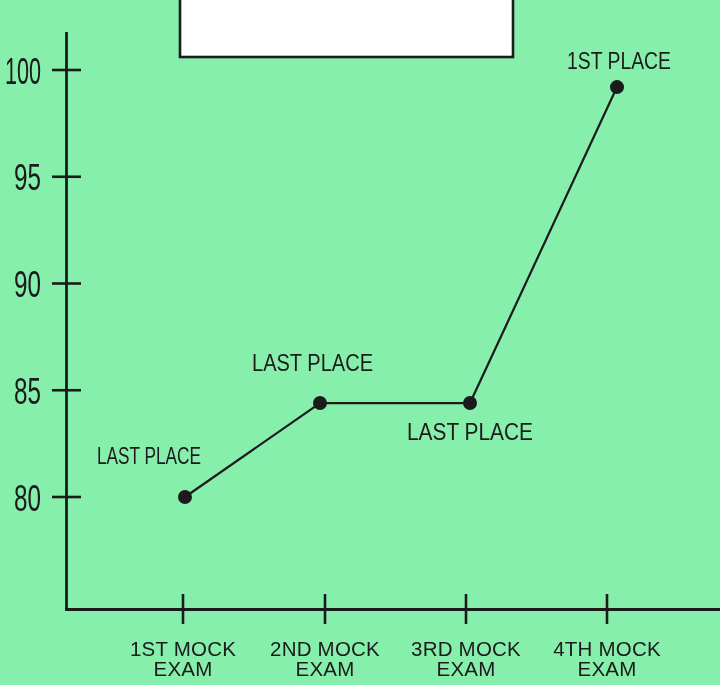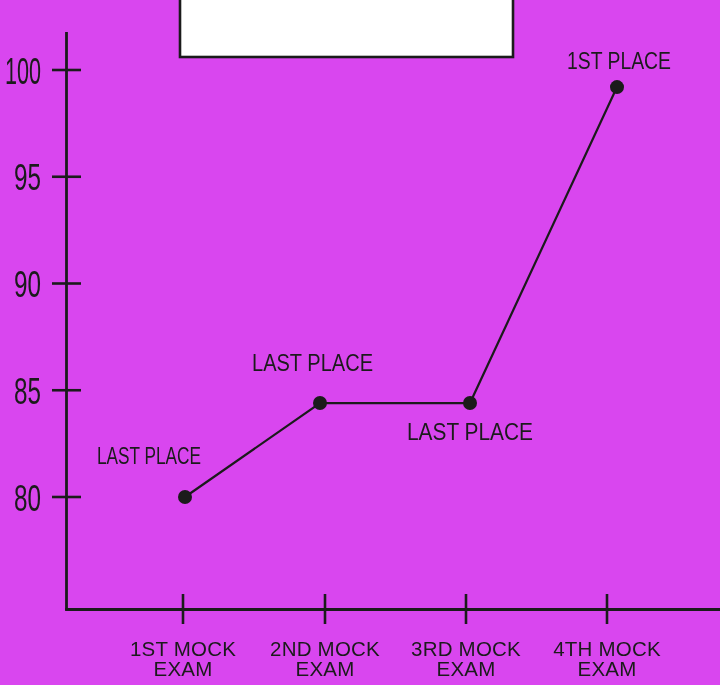--- a/index.html
+++ b/index.html
@@ -8,21 +8,21 @@
     width: 720px;
     height: 685px;
     background: #ffffff;
     overflow: hidden;
     font-family: "Liberation Sans", "DejaVu Sans", sans-serif;
   }
   .stage {
     position: relative;
     width: 720px;
     height: 685px;
-    background: #d946ef;
+    background: #86efac;
   }
   svg text {
     fill: #1b1b1b;
     font-family: "Liberation Sans", "DejaVu Sans", sans-serif;
   }
   .ytick-label  { font-size: 36px; font-weight: 400; }
   .xtick-label  { font-size: 20.5px; font-weight: 400; letter-spacing: 0.2px; }
   .point-label  { font-size: 23px; font-weight: 400; }
 </style>
 </head>

